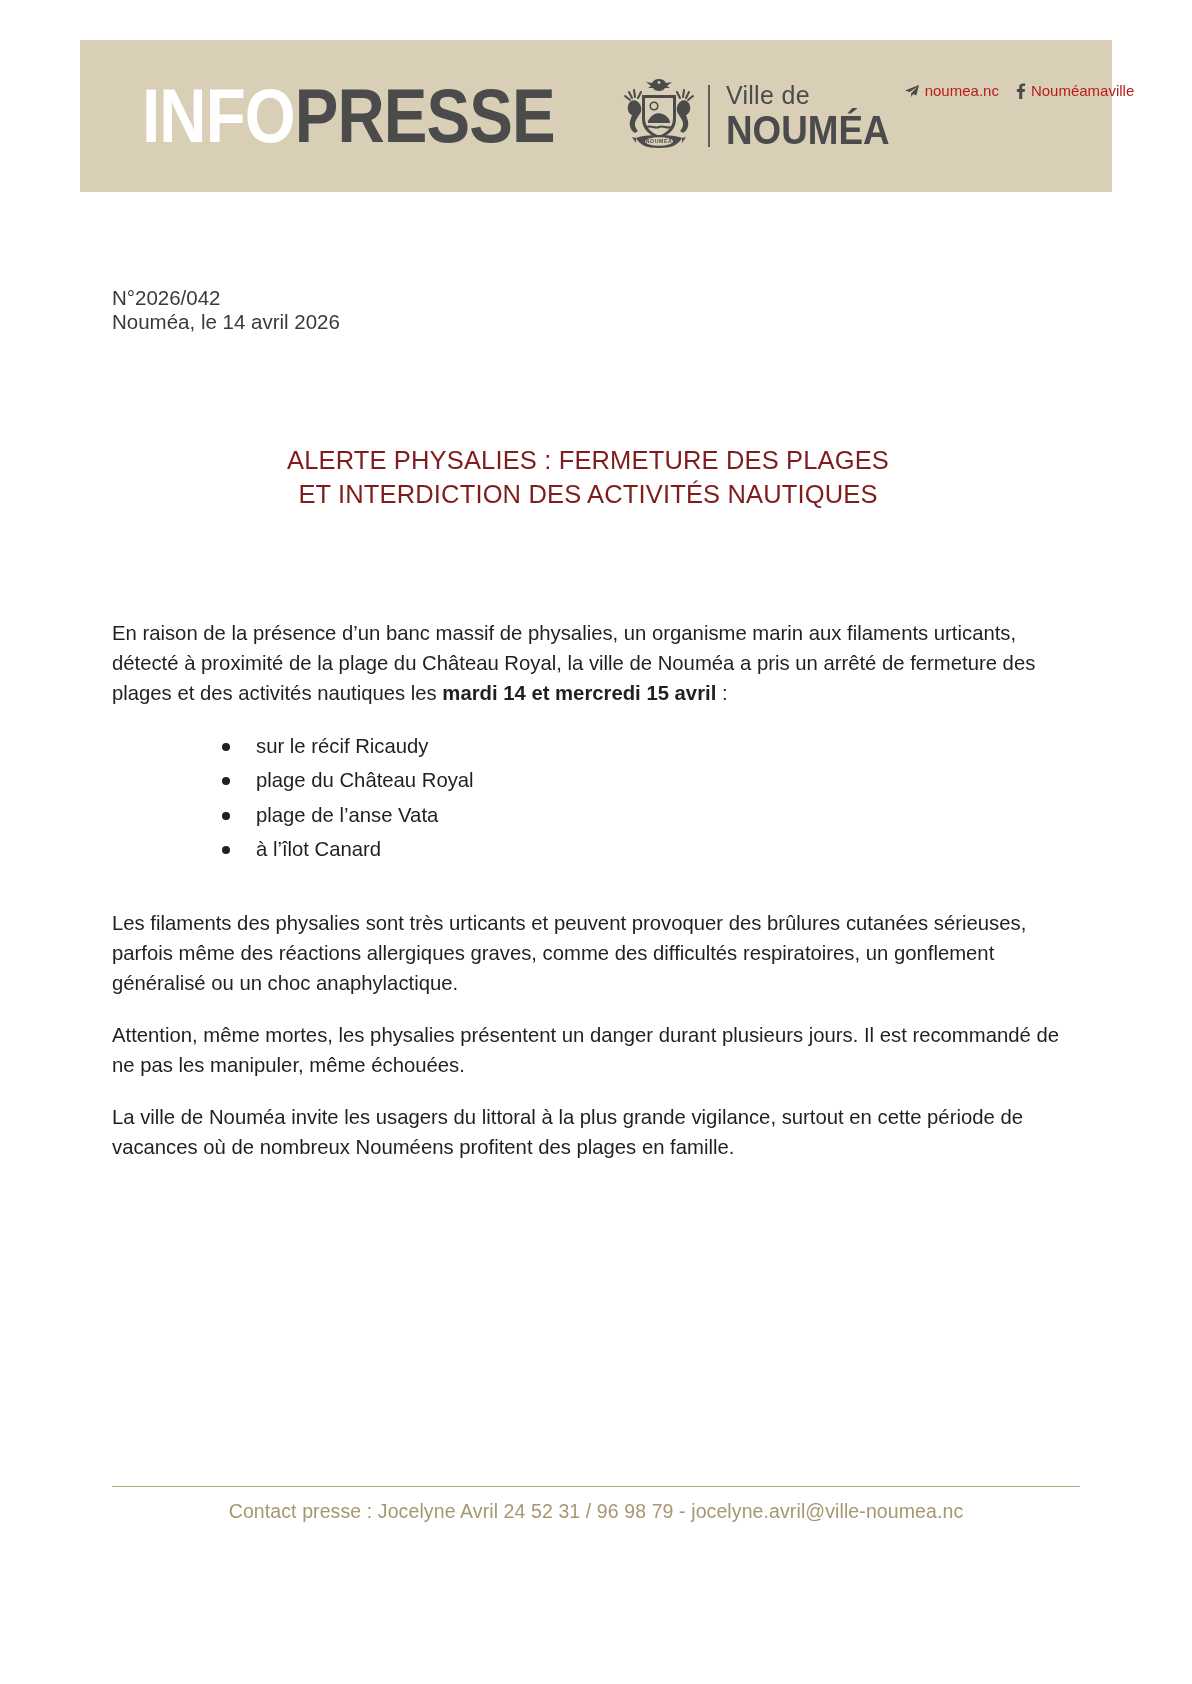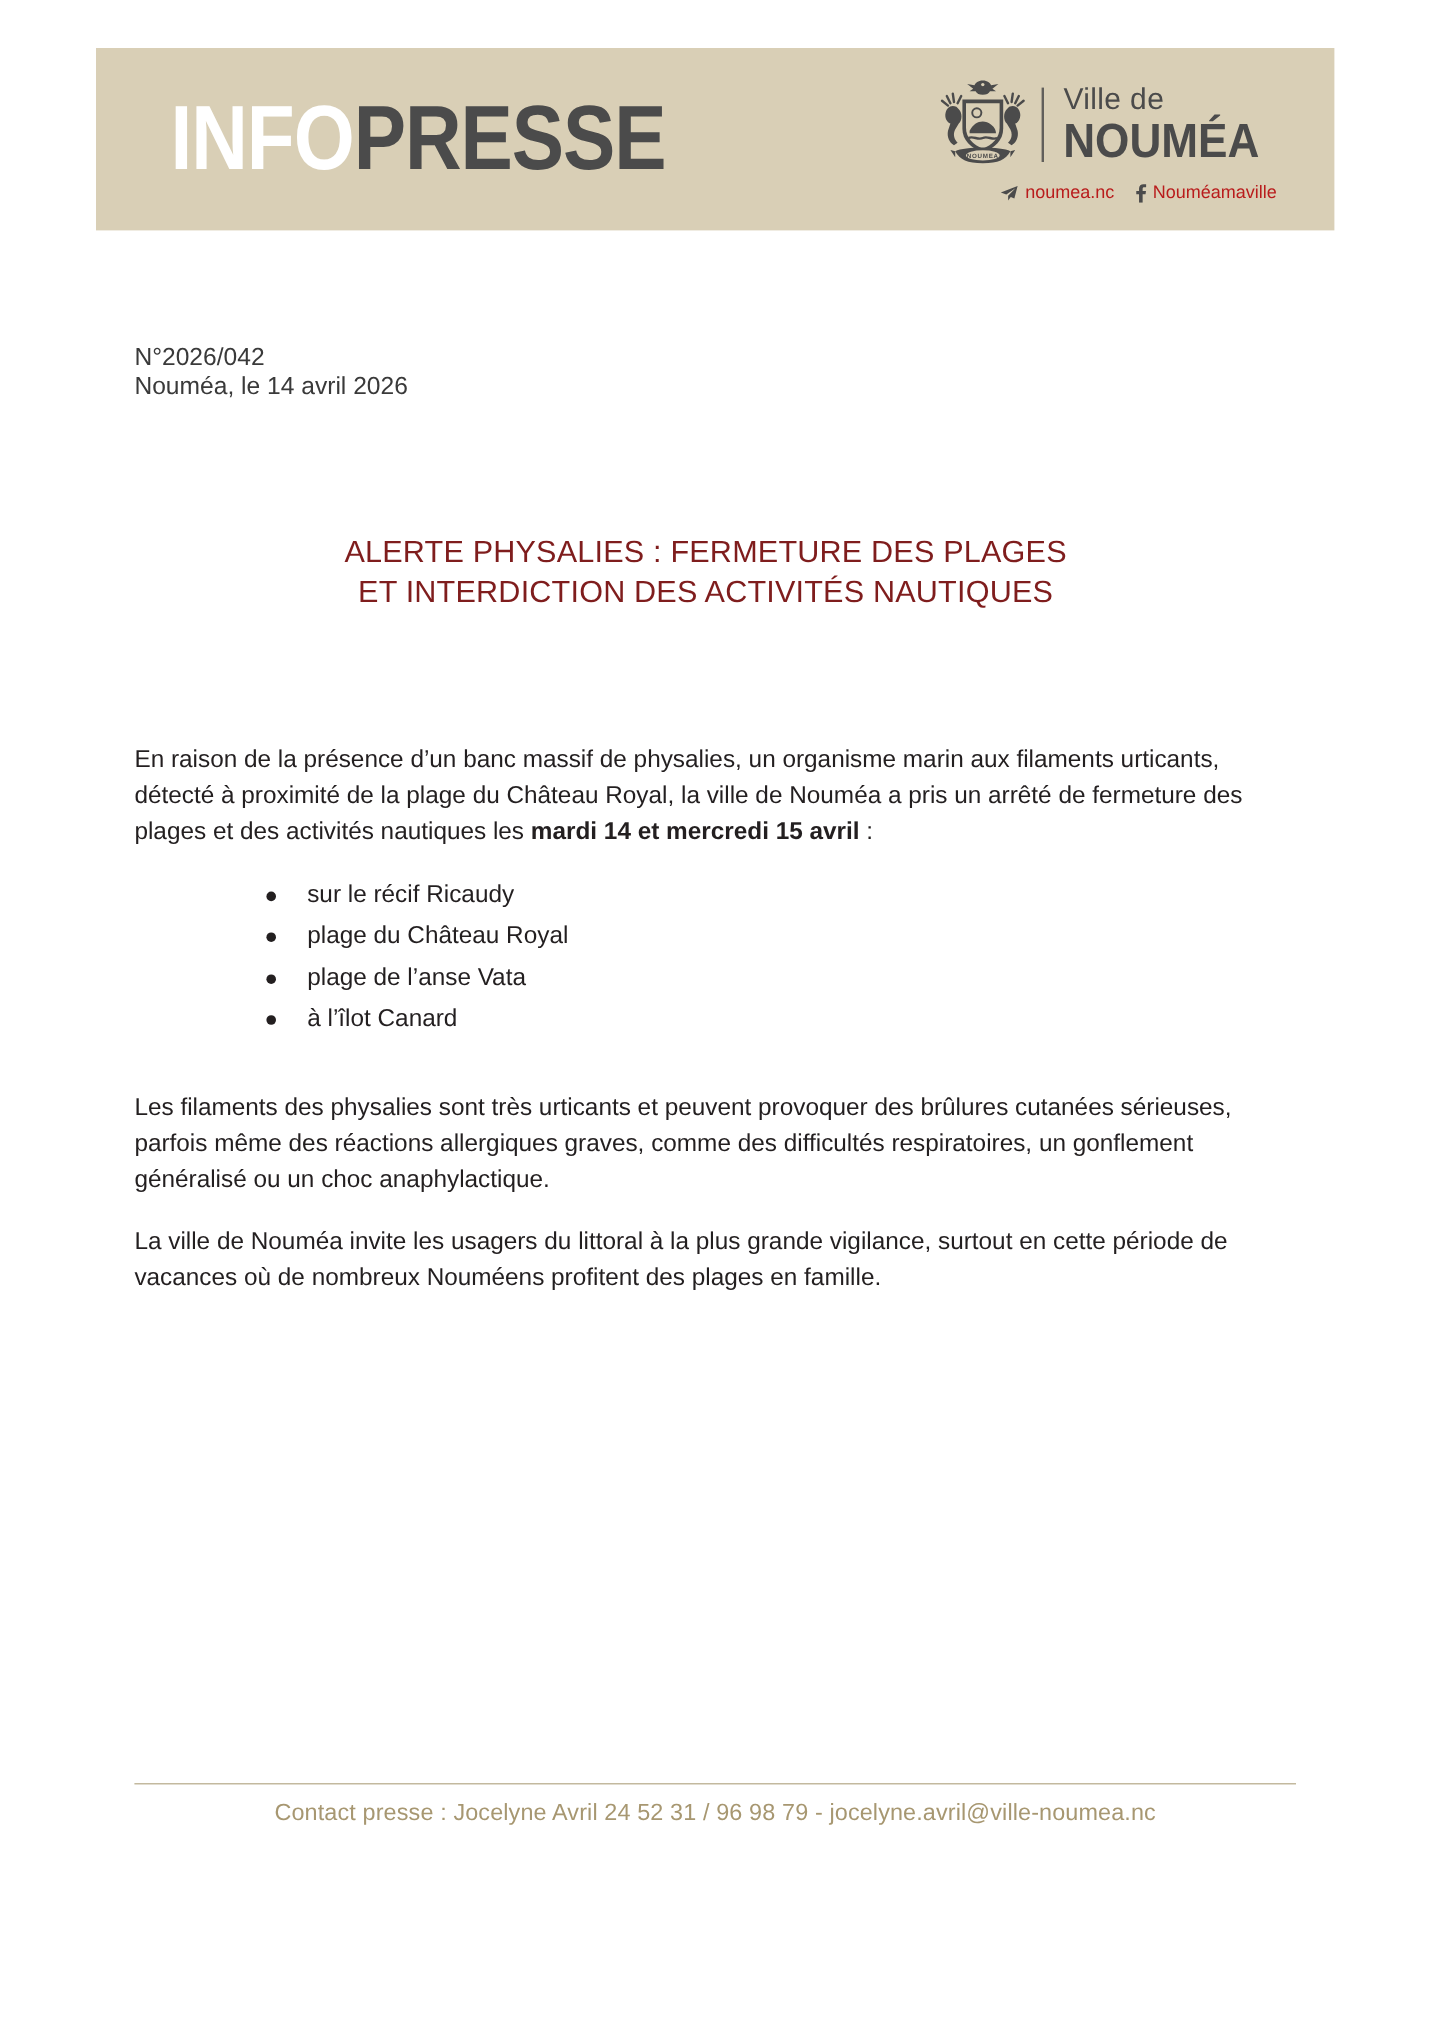--- a/index.html
+++ b/index.html
@@ -46,22 +46,22 @@
     transform: scaleX(0.86);
     transform-origin: left center;
     white-space: nowrap;
   }
   .infopresse .w-info { color: #ffffff; }
   .infopresse .w-presse { color: #4b4b4b; }
 
   
   .logo-block {
     display: flex;
-    flex-direction: column;
-    align-items: flex-end;
+    flex-direction: row;
+    align-items: flex-start;
     color: #4b4b4b;
   }
   .logo-top {
     display: flex;
     align-items: center;
     gap: 12px;
   }
   .crest {
     width: 74px;
     height: 82px;
@@ -278,19 +278,20 @@
     <p class="tight"><span>En raison de la présence d’un banc massif de physalies, un organisme marin aux filaments urticants, détecté à proximité de la plage du Château Royal, la ville de Nouméa a pris un arrêté de fermeture des plages et des activités nautiques les </span><b>mardi 14 et mercredi 15 avril</b><span> :</span></p>
 
     <ul class="places">
       <li>sur le récif Ricaudy</li>
       <li>plage du Château Royal</li>
       <li>plage de l’anse Vata</li>
       <li>à l’îlot Canard</li>
     </ul>
 
     <p>Les filaments des physalies sont très urticants et peuvent provoquer des brûlures cutanées sérieuses, parfois même des réactions allergiques graves, comme des difficultés respiratoires, un gonflement généralisé ou un choc anaphylactique.</p>
+    <p>Attention, même mortes, les physalies présentent un danger durant plusieurs jours. Il est recommandé de ne pas les manipuler, même échouées.</p>
     <p>La ville de Nouméa invite les usagers du littoral à la plus grande vigilance, surtout en cette période de vacances où de nombreux Nouméens profitent des plages en famille.</p>
   </div>
 
   <div class="footer-rule"></div>
   <div class="footer-text">Contact presse : Jocelyne Avril 24 52 31 / 96 98 79  -  jocelyne.avril@ville-noumea.nc</div>
 
 </div>
 
 </body></html>

